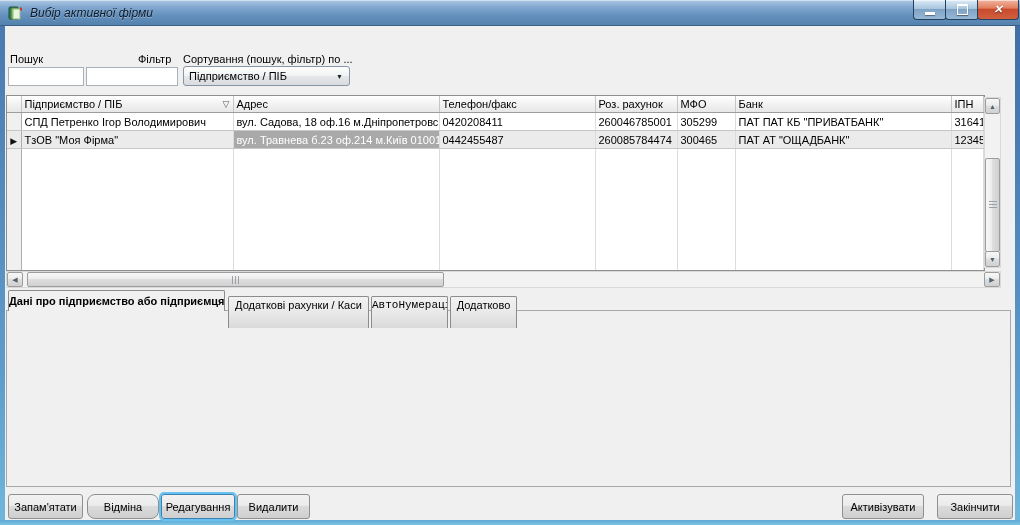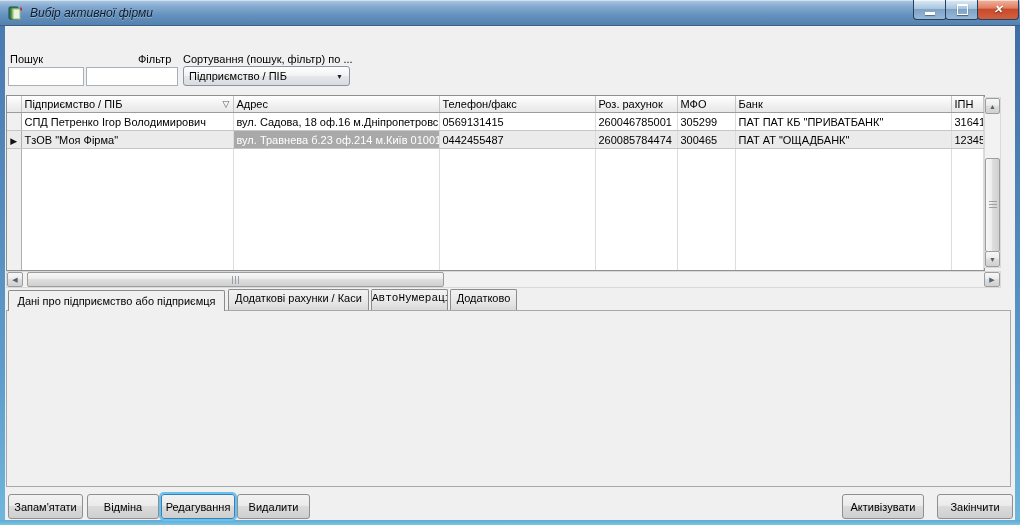--- a/index.html
+++ b/index.html
@@ -81,21 +81,21 @@
   .hsb { position:absolute; left:6px; top:271px; width:995px; height:17px; background:#f2f2f2; border:1px solid #d9d9d9; box-sizing:border-box; }
   .hsb .left { left:0; top:0; width:16px; height:15px; }
   .hsb .right { right:0; top:0; width:16px; height:15px; }
   .hsb .thumb { position:absolute; left:20px; top:0; width:417px; height:15px;
     background:linear-gradient(180deg,#f7f7f7,#ececec 45%,#dedede 50%,#d0d0d0); border:1px solid #9d9d9d; border-radius:2px;
     box-sizing:border-box; display:flex; align-items:center; justify-content:center; }
   .grip-h { width:8px; height:8px; background:repeating-linear-gradient(90deg,#9aa0a8 0 1px,transparent 1px 3px); }
 
   
   .tab {
-    position:absolute; top:289px; height:21px; box-sizing:border-box;
+    position:absolute; top:296px; height:32px; box-sizing:border-box;
     background:linear-gradient(180deg,#f2f2f2,#e8e8e8 55%,#d9d9d9);
     border:1px solid #8c8c8c; border-bottom:none; border-radius:2px 2px 0 0;
     text-align:center; line-height:16px; white-space:nowrap; overflow:hidden; z-index:2;
   }
   .tab.active { top:290px; height:21px; background:#f0f0f0; z-index:6; line-height:20px; }
   .panel { position:absolute; left:6px; top:310px; width:1005px; height:177px; border:1px solid #a8a8a8; background:#f0f0f0; box-sizing:border-box; z-index:1; }
 
   
   .btn {
     position:absolute; height:23px; box-sizing:border-box;
@@ -174,21 +174,21 @@
           <th><span>МФО</span></th>
           <th><span>Банк</span></th>
           <th><span>ІПН</span></th>
         </tr>
       </thead>
       <tbody>
         <tr>
           <td class="sel"></td>
           <td>СПД Петренко Ігор Володимирович</td>
           <td>вул. Садова, 18 оф.16 м.Дніпропетровсь</td>
-          <td>0569131415</td>
+          <td>0420208411</td>
           <td>260046785001</td>
           <td>305299</td>
           <td>ПАТ ПАТ КБ "ПРИВАТБАНК"</td>
           <td>31641</td>
         </tr>
         <tr class="selected">
           <td class="sel"><span class="marker">▶</span></td>
           <td>ТзОВ "Моя Фірма"</td>
           <td class="cell-focus">вул. Травнева б.23 оф.214 м.Київ 01001</td>
           <td>0442455487</td>
@@ -228,21 +228,21 @@
         <span>◀</span>
       </div>
     <div class="thumb">
         <div class="grip-h"></div>
       </div>
     <div class="sb-btn right">
         <span>▶</span>
       </div>
   </div>
 
-  <div class="tab active" style="left:8px;width:217px;"><span>Дані про підприємство або підприємця</span></div>
+  <div class="tab active" style="left:8px;width:217px;font-weight:bold;"><span>Дані про підприємство або підприємця</span></div>
   <div class="tab" style="left:228px;width:141px;"><span>Додаткові рахунки / Каси</span></div>
   <div class="tab" style="left:371px;width:77px;font-family:Liberation Mono, monospace;"><span>АвтоНумерація</span></div>
   <div class="tab" style="left:450px;width:67px;"><span>Додатково</span></div>
 
   <div class="panel"></div>
 
   <span class="lbl" style="left:14px;top:313px;">Назва підприємства / ПІБ</span>
   <span class="lbl" style="left:222px;top:313px;">Юр. адреса</span>
   <span class="lbl" style="left:432px;top:313px;">Адреса</span>
   <span class="lbl" style="left:640px;top:313px;">Телефони</span>
@@ -295,19 +295,19 @@
   <span class="lbl" style="left:328px;top:455px;">Додаткове поле 2</span>
   <span class="lbl" style="left:487px;top:455px;">Додаткове поле 3</span>
   <span class="lbl" style="left:633px;top:455px;">Додаткове поле 4</span>
   <input class="field" style="left: 14px; top: 467px; width: 148px;" readonly="">
   <input class="field" style="left: 172px; top: 467px; width: 147px;" readonly="">
   <input class="field" style="left: 328px; top: 467px; width: 146px;" readonly="">
   <input class="field" style="left: 487px; top: 467px; width: 137px;" readonly="">
   <input class="field" style="left: 633px; top: 467px; width: 138px;" readonly="">
 
   <div class="btn" style="left:8px;top:494px;width:75px;height:25px;">Запам'ятати</div>
-  <div class="btn" style="left:87px;top:494px;width:72px;height:25px;">Відміна</div>
+  <div class="btn" style="left:87px;top:494px;width:72px;height:25px;border-radius:8px;">Відміна</div>
   <div class="btn focused" style="left:161px;top:494px;width:74px;height:25px;">Редагування</div>
   <div class="btn" style="left:237px;top:494px;width:73px;height:25px;">Видалити</div>
   <div class="btn" style="left:842px;top:494px;width:82px;height:25px;">Активізувати</div>
   <div class="btn" style="left:937px;top:494px;width:76px;height:25px;">Закінчити</div>
 
 </div>
 
 </body></html>

